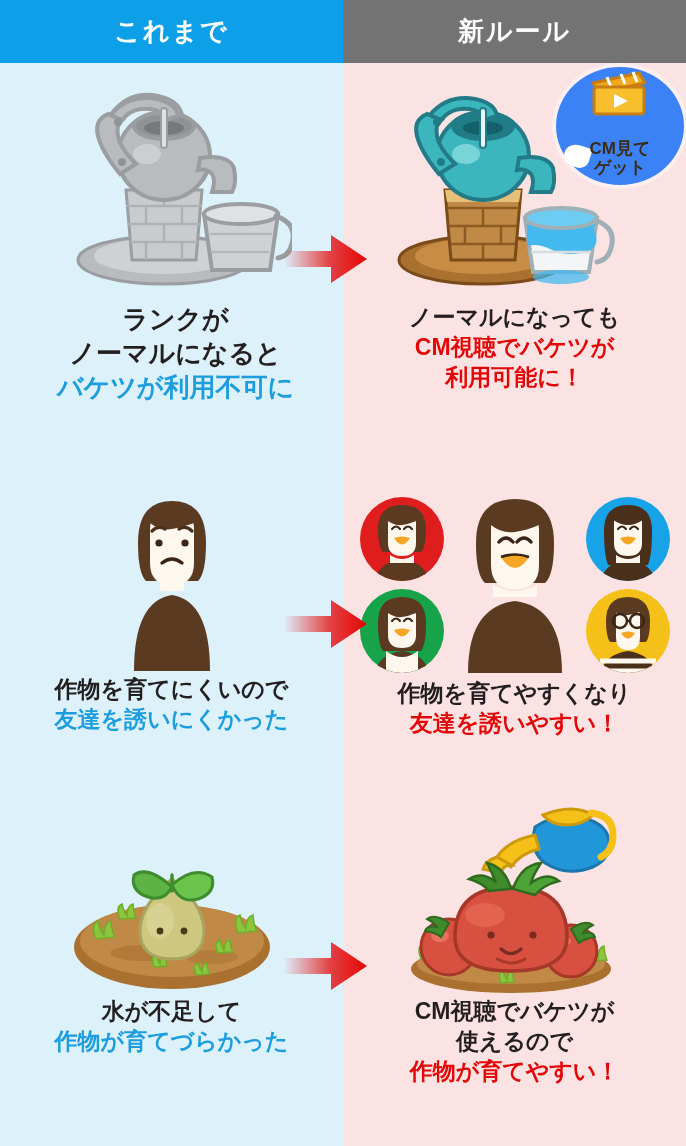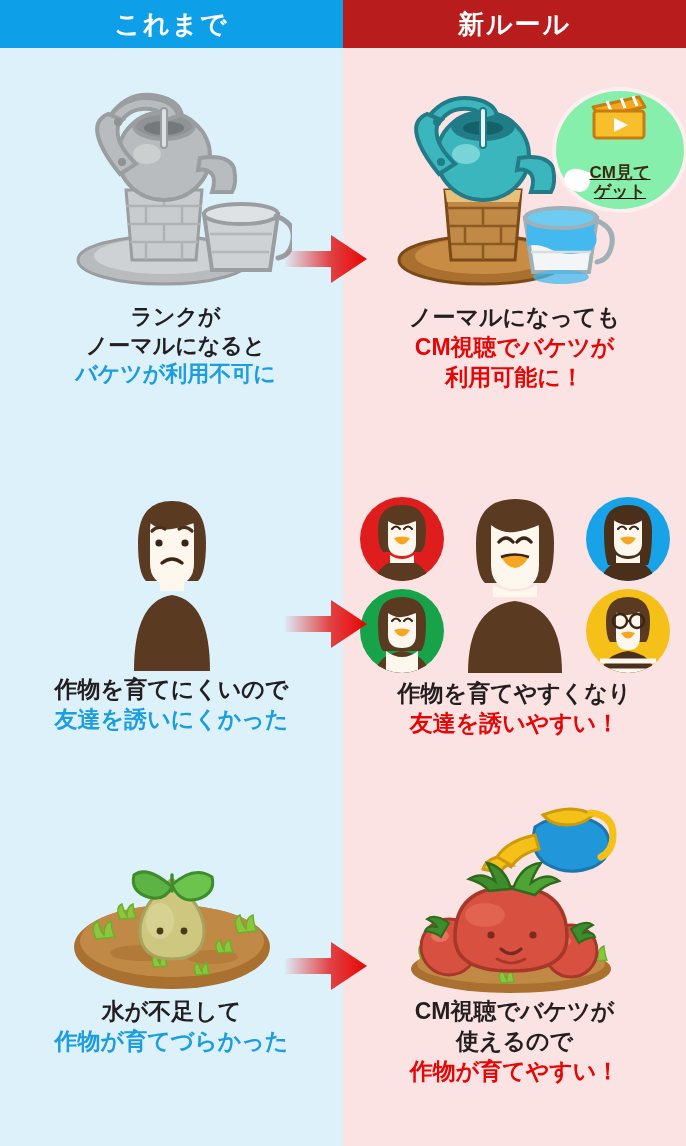--- a/index.html
+++ b/index.html
@@ -9,24 +9,24 @@
     background:#ffffff;
   }
   .board{position:relative;width:686px;height:1146px;}
 
   
   .col-bg{position:absolute;top:0;width:343px;height:1146px;}
   .col-bg.left{left:0;background:#ddf1fb;}
   .col-bg.right{left:343px;background:#fce3e3;}
 
   
-  .hdr{position:absolute;top:0;height:48px;width:343px;
+  .hdr{position:absolute;top:0;height:63px;width:343px;
        display:flex;align-items:center;justify-content:center;}
   .hdr.left{left:0;background:#0d9fe8;}
-  .hdr.right{left:343px;background:#b91c1c;}
+  .hdr.right{left:343px;background:#737373;}
   .hdr span{color:#ffffff;font-size:26px;font-weight:bold;letter-spacing:2px;}
 
   
   .row{position:absolute;left:0;width:686px;}
   .row1{top:63px;height:417px;}
   .row2{top:480px;height:300px;}
   .row3{top:780px;height:366px;padding-left:27px;}
 
   .cell{position:absolute;top:0;width:343px;height:100%;
         display:flex;flex-direction:column;align-items:center;}
@@ -43,25 +43,25 @@
   
   .arrow{position:absolute;z-index:6;}
   .arrow svg{display:block;}
 
   
   .pump-wrap{width:240px;height:215px;position:relative;}
   .pump-wrap svg{position:absolute;left:0;top:0;}
 
   
   .bubble{
-    position:absolute;right:2px;top:28px;width:128px;height:118px;
-    background:#86efac;border-radius:50%;
+    position:absolute;right:2px;top:4px;width:128px;height:118px;
+    background:#3b82f6;border-radius:50%;
     box-shadow:0 0 0 4px #fdeff0;
     display:flex;flex-direction:column;align-items:center;justify-content:flex-end;
-    padding-bottom:8px;box-sizing:border-box;z-index:5;text-decoration:underline;
+    padding-bottom:8px;box-sizing:border-box;z-index:5;
   }
   .bubble:after{
     content:"";position:absolute;left:8px;bottom:18px;
     width:26px;height:22px;background:#ffffff;
     border-radius:50% 0 40% 50%;transform:rotate(18deg);
   }
   .bubble .btxt{position:relative;z-index:2;text-align:center;
     color:#3b2a14;font-weight:bold;font-size:17px;line-height:1.12;}
   .clap{position:absolute;top:4px;left:50%;transform:translateX(-50%);z-index:3;}
 </style>
@@ -107,21 +107,21 @@
             <circle cx="70" cy="88" r="4" fill="#8f9396"></circle>
             <rect x="109" y="34" width="6" height="40" rx="3" fill="#dfe2e4" stroke="#9a9ea1" stroke-width="2"></rect>
 
             <path d="M152 140 L226 140 L218 196 L160 196 Z" fill="#cfd2d4" stroke="#9a9ea1" stroke-width="4"></path>
             <ellipse cx="189" cy="140" rx="37" ry="10" fill="#dfe2e4" stroke="#9a9ea1" stroke-width="4"></ellipse>
             <path d="M158 160 H220 M160 178 H217" stroke="#b4b8bb" stroke-width="2.5"></path>
             <path d="M224 142 q22 8 16 28 q-3 12 -14 14" fill="none" stroke="#9a9ea1" stroke-width="5" stroke-linecap="round"></path>
           </svg>
         </div>
       </div>
-      <div class="caption" style="margin-top:10px;font-size:22px;margin-left:8px;">
+      <div class="caption" style="margin-top:10px;font-size:26px;margin-left:8px;">
         <span class="ln dark">ランクが</span>
         <span class="ln dark">ノーマルになると</span>
         <span class="ln blue">バケツが利用不可に</span>
       </div>
     </div>
 
     <div class="cell right">
       <div class="art" style="height:230px;width:343px;position:relative;">
         <div class="pump-wrap" style="margin-bottom:4px;margin-right:40px;">
           <svg width="240" height="215" viewBox="0 0 240 215">

